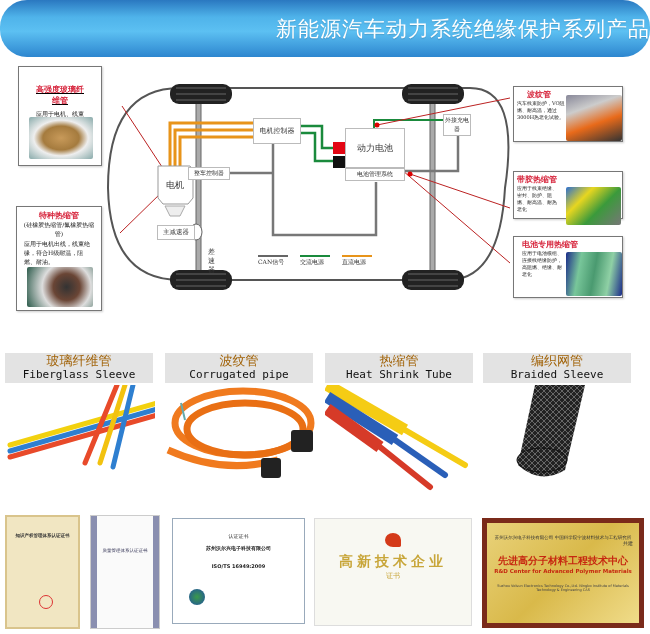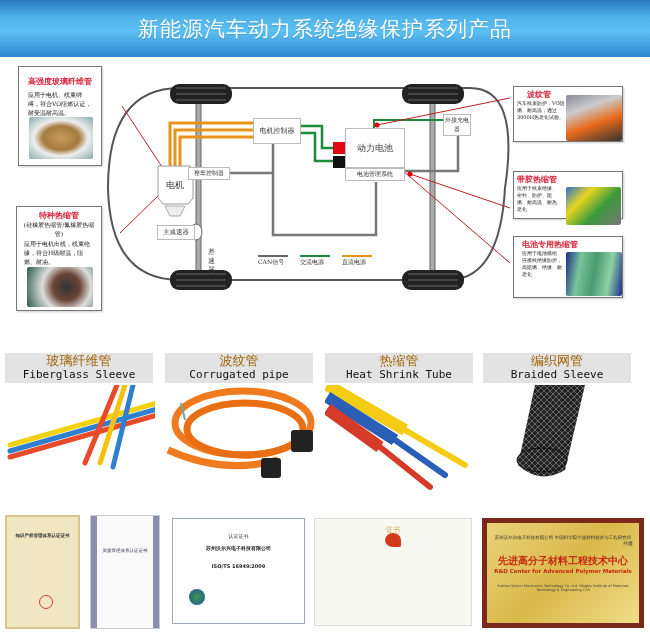--- a/index.html
+++ b/index.html
@@ -1,19 +1,19 @@
 <!DOCTYPE html>
 <html><head>
 <meta charset="utf-8">
 <style>
   * { box-sizing: border-box; margin: 0; padding: 0; }
   body { width: 650px; height: 634px; background: #ffffff; font-family: "DejaVu Sans", sans-serif; overflow: hidden; position: relative; }
   .banner { position: absolute; left: 0; top: 0; width: 650px; height: 57px;
     background: linear-gradient(180deg, #2a78c0 0%, #4fb3ea 30%, #5cc0f2 55%, #2d86cf 100%);
-    display: flex; align-items: center; justify-content: center; }
+    display: flex; align-items: center; justify-content: flex-end; border-radius: 27px; }
   .banner-title { color: #ffffff; font-size: 21px; letter-spacing: 1px; text-shadow: 0 1px 1px rgba(0,0,0,0.15); }
   .diagram { position: absolute; left: 0; top: 58px; width: 650px; height: 280px; }
   .callout { position: absolute; background: #fff; border: 1px solid #777; box-shadow: 1px 1px 2px rgba(0,0,0,0.2); }
   .callout-title { color: #d7263d; font-size: 8px; font-weight: bold; text-align: center; font-family: "DejaVu Serif", serif; }
   .callout-sub { color: #222; font-size: 6px; text-align: center; font-family: "DejaVu Serif", serif; }
   .callout-desc { color: #222; font-size: 6px; line-height: 9px; font-family: "DejaVu Serif", serif; }
   .photo { position: absolute; border-radius: 2px; }
   .lbl { position: absolute; font-family: "DejaVu Serif", serif; color: #333; background: #fff; border: 1px solid #bbb; font-size: 7px; display: flex; align-items: center; justify-content: center; }
   .plain { position: absolute; font-family: "DejaVu Serif", serif; color: #333; font-size: 7px; }
   .section-head { position: absolute; top: 353px; width: 148px; height: 30px; background: #e3e3e3; text-align: center; }
@@ -99,21 +99,21 @@
   <div class="lbl" style="left:345px;top:70px;width:60px;height:40px;font-size:9px;">动力电池</div>
   <div class="lbl" style="left:345px;top:110px;width:60px;height:13px;font-size:6px;">电池管理系统</div>
   <div class="lbl" style="left:443px;top:56px;width:28px;height:22px;font-size:6px;text-align:center;">外接充电器</div>
   <div class="lbl" style="left:157px;top:167px;width:38px;height:15px;font-size:6.5px;">主减速器</div>
   <div class="plain" style="left:208px;top:162px;width:10px;font-size:7px;line-height:9px;margin-top:28px;">差速器</div>
 
   <div class="plain" style="left:258px;top:200px;font-size:6px;">CAN信号</div>
   <div class="plain" style="left:300px;top:200px;font-size:6px;">交流电源</div>
   <div class="plain" style="left:342px;top:200px;font-size:6px;">直流电源</div>
 
-  <div class="callout" style="left:18px;top:8px;width:84px;height:100px;padding:9px;">
+  <div class="callout" style="left:18px;top:8px;width:84px;height:100px;padding:17px;text-decoration:underline;">
     <div class="callout-title">高强度玻璃纤维管</div>
     <div class="callout-desc" style="margin-top:3px;">应用于电机、线束绑缚，符合VO阻燃认证，耐受温耐高温。</div>
     <div class="photo" style="left:10px;top:50px;width:64px;height:42px;background:radial-gradient(ellipse at center,#c89a5a 0%,#a57b3e 40%,#eee 60%,#8aa 100%);"></div>
   </div>
 
   <div class="callout" style="left:16px;top:148px;width:86px;height:105px;padding:3px;">
     <div class="callout-title">特种热缩管</div>
     <div class="callout-sub">(硅橡胶热缩管/氟橡胶热缩管)</div>
     <div class="callout-desc" style="padding:0 4px;">应用于电机出线，线束绝缘，符合H级耐温，阻燃、耐油。</div>
     <div class="photo" style="left:10px;top:60px;width:66px;height:40px;background:radial-gradient(circle at 60% 50%,#333 0%,#6a4535 30%,#ddd 55%,#2b5a4a 100%);"></div>
@@ -200,20 +200,21 @@
   <div style="font-size:4.5px;color:#335;text-align:center;margin-top:28px;">质量管理体系认证证书</div>
 </div>
 <div class="cert" style="left:172px;width:133px;height:106px;top:518px;background:#fff;border:1px solid #9ab;padding:6px;">
   <div style="font-size:5px;text-align:center;color:#222;margin-top:8px;">认证证书</div>
   <div style="font-size:5px;text-align:center;color:#222;margin-top:6px;font-weight:bold;">苏州沃尔兴电子科技有限公司</div>
   <div style="font-size:5px;text-align:center;color:#222;margin-top:12px;font-weight:bold;">ISO/TS 16949:2009</div>
   <div style="position:absolute;left:16px;top:70px;width:16px;height:16px;border-radius:50%;background:radial-gradient(circle,#3a9a4a,#2050a0);"></div>
 </div>
 <div class="cert" style="left:314px;width:158px;height:108px;top:518px;background:#f8f8f2;border:1px solid #ddd;padding:6px;">
   <div style="position:absolute;left:70px;top:14px;width:16px;height:14px;background:#d43a1a;border-radius:50% 50% 10% 50%;"></div>
+  <div style="font-size:14px;color:#c8a63a;text-align:center;margin-top:28px;font-weight:bold;letter-spacing:4px;">高新技术企业</div>
   <div style="font-size:7px;color:#c8a63a;text-align:center;">证书</div>
 </div>
 <div class="cert" style="left:482px;width:162px;height:110px;top:518px;background:#7a2a1a;padding:5px;">
   <div style="width:100%;height:100%;background:linear-gradient(135deg,#e9d27a,#d9b94a,#f0dc8a);padding:6px;">
     <div style="font-size:4.5px;color:#333;text-align:center;margin-top:6px;">苏州沃尔兴电子科技有限公司 中国科学院宁波材料技术与工程研究所</div>
     <div style="font-size:5px;color:#333;text-align:right;">共建</div>
     <div style="font-size:10px;color:#c62810;text-align:center;margin-top:8px;font-weight:bold;">先进高分子材料工程技术中心</div>
     <div style="font-size:5.5px;color:#c62810;text-align:center;font-weight:bold;">R&amp;D Center for Advanced Polymer Materials</div>
     <div style="font-size:3.5px;color:#444;text-align:center;margin-top:10px;">Suzhou Volsun Electronics Technology Co.,Ltd. Ningbo Institute of Materials Technology &amp; Engineering CAS</div>
   </div>

